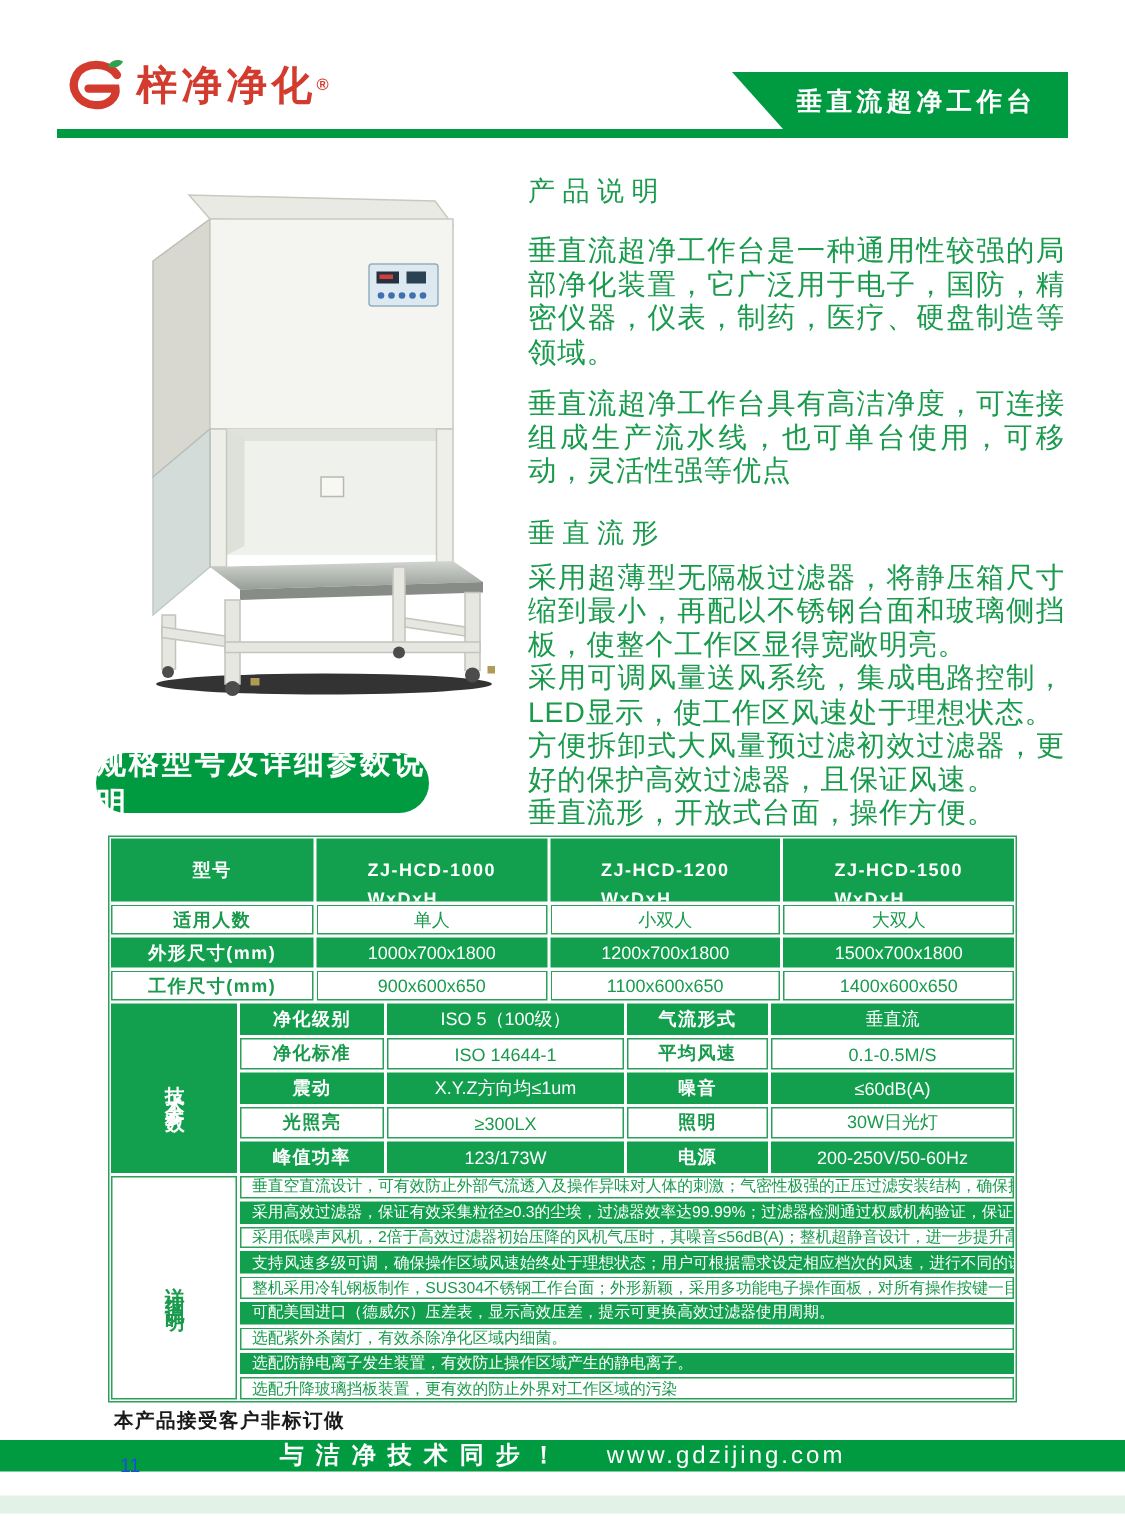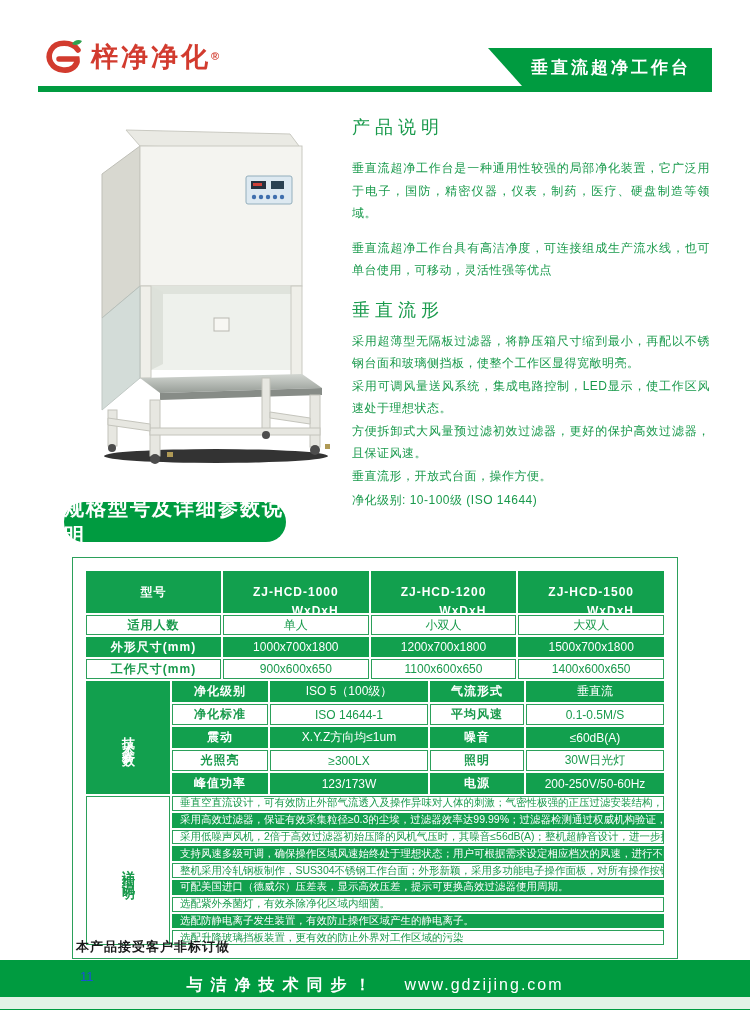--- a/index.html
+++ b/index.html
@@ -21,48 +21,48 @@
           display:flex;align-items:center;justify-content:center;padding-left:22px;box-sizing:border-box;}
   .banner span{color:#fff;font-size:17px;font-weight:bold;letter-spacing:3px;}
   .rule{position:absolute;left:38px;top:86px;width:674px;height:6px;background:var(--green);}
 
   
   .photo{position:absolute;left:66px;top:112px;}
 
   
   .col{position:absolute;left:352px;top:115px;width:358px;color:var(--tgreen);}
   .sec-title{font-size:18px;font-weight:normal;letter-spacing:5px;margin:0;}
-  .col p{margin:0;font-size:12px;line-height:22.5px;text-align:justify;letter-spacing:.5px;}
+  .col p{margin:0;font-size:19px;line-height:22.5px;text-align:justify;letter-spacing:.5px;}
   .mt18{margin-top:18px!important}.mt12{margin-top:12px!important}
   .mt16{margin-top:16px!important}.mt8{margin-top:8px!important}.mt2{margin-top:2px!important}
 
   
   .pill{position:absolute;left:64px;top:502px;width:222px;height:40px;background:var(--green);
         border-radius:22px;display:flex;align-items:center;justify-content:center;
         color:#fff;font-weight:bold;font-size:20px;letter-spacing:2px;}
 
   
   .tbl{position:absolute;left:72px;top:557px;width:606px;display:flex;flex-direction:column;gap:2px;
-       border:1px solid #2ba05a;background:#fff;box-sizing:border-box;padding:13px;}
+       border:1px solid #2ba05a;background:#fff;box-sizing:border-box;padding:1px;}
   .t1{display:grid;grid-template-columns:135px 1fr 1fr 1fr;grid-template-rows:42px 20px 20px 20px;gap:2px;}
   .t2{display:grid;grid-template-columns:84px 96px 158px 94px 1fr;grid-template-rows:repeat(5,21px);gap:2px;}
   .t3{display:grid;grid-template-columns:84px 1fr;grid-template-rows:repeat(9,14.8px);gap:2px;}
   .c{display:flex;align-items:center;justify-content:center;font-size:12px;box-sizing:border-box;overflow:hidden;}
   .g{background:var(--cellgreen);color:#fff;}
   .w{background:#fff;color:var(--tgreen);box-shadow:inset 0 0 0 1px #2ba05a;}
   .lbl{font-weight:bold;letter-spacing:1px;}
-  .mc{display:flex;flex-direction:column;align-items:flex-end;line-height:1.55;font-weight:bold;letter-spacing:1px;margin-top:20px;}
+  .mc{display:flex;flex-direction:column;align-items:flex-start;line-height:1.55;font-weight:bold;letter-spacing:1px;margin-top:20px;}
   .side{writing-mode:vertical-rl;text-orientation:upright;letter-spacing:6px;font-weight:bold;font-size:13px;}
   .t2 .side{grid-row:1/6;}
   .t3 .side{grid-row:1/10;}
   .d{justify-content:flex-start;padding-left:8px;font-size:10.5px;letter-spacing:0;white-space:nowrap;}
 
   
   .footnote{position:absolute;left:76px;top:938px;font-size:13px;font-weight:bold;color:#1a1a1a;letter-spacing:1px;}
-  .fbar{position:absolute;left:0;top:960px;width:750px;height:50px;background:var(--green);
+  .fbar{position:absolute;left:0;top:960px;width:750px;height:21px;background:var(--green);
         display:flex;align-items:center;justify-content:center;gap:26px;color:#fff;}
   .pnum{position:absolute;left:80px;top:960px;height:33px;display:flex;align-items:center;color:#1d4ed8;font-size:13px;}
   .slogan{font-size:16px;font-weight:bold;letter-spacing:8px;}
   .site{font-size:16px;letter-spacing:2px;}
   .strip{position:absolute;left:0;top:997px;width:750px;height:12px;background:#e3f2e6;}
 </style>
 </head>
 <body>
 
 <div class="page">

